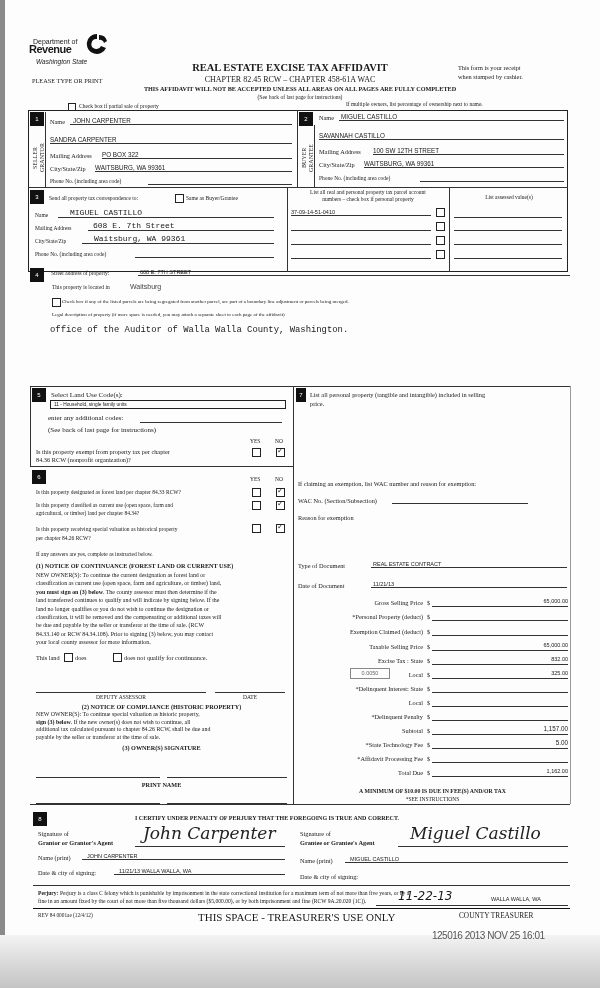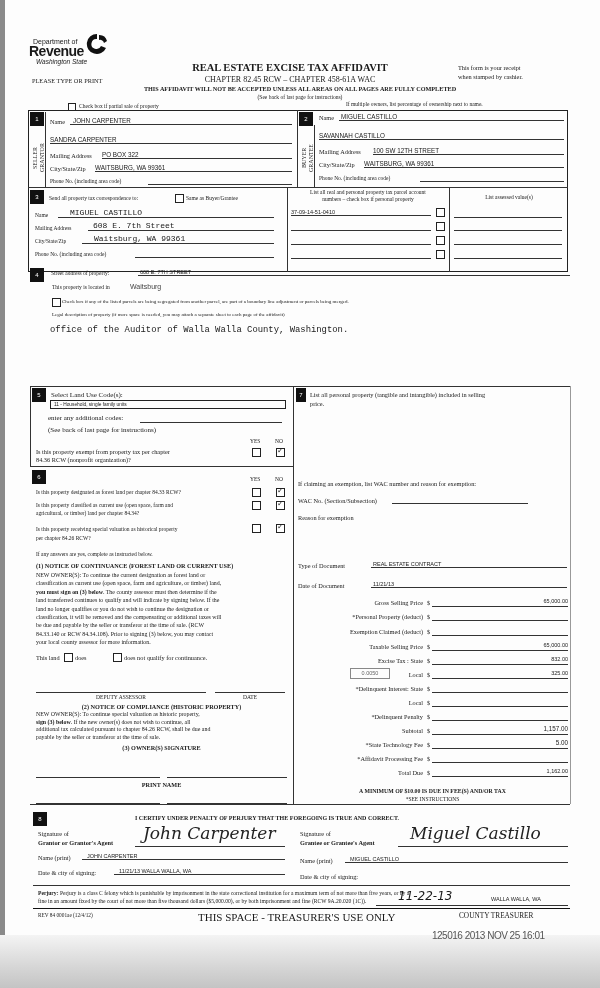--- a/index.html
+++ b/index.html
@@ -32,21 +32,21 @@
 </style>
 </head>
 <body>
 
 <div class="page">
   <div class="leftbar"></div>
   <div class="scanfade"></div>
 
   <div>
     <div class="a sans" style="left:33px;top:38px;font-size:7px;">Department of</div>
-    <div class="a sans b" style="left:29px;top:43px;font-size:14px;letter-spacing:-0.5px;">Revenue</div>
+    <div class="a sans b" style="left:29px;top:43px;font-size:11px;letter-spacing:-0.5px;">Revenue</div>
     <div class="a sans" style="left:36px;top:58px;font-size:6.5px;font-style:italic;">Washington State</div>
     <svg class="a" style="left:86px;top:32px;" width="22" height="24" viewBox="0 0 22 24">
       <path d="M11 2 A10 10 0 1 0 20 16 L15 14 A5 5 0 1 1 11 7 Z" fill="#111"></path>
       <path d="M13 8 A4 4 0 0 1 18 11 L21 9 A8 8 0 0 0 13 3 Z" fill="#111"></path>
     </svg>
   </div>
   <div class="a b ctr" style="left:160px;top:62px;width:260px;font-size:10.5px;">REAL ESTATE EXCISE TAX AFFIDAVIT</div>
   <div class="a ctr" style="left:160px;top:75px;width:260px;font-size:8px;">CHAPTER 82.45 RCW – CHAPTER 458-61A WAC</div>
   <div class="a t6" style="left:32px;top:77px;">PLEASE TYPE OR PRINT</div>
   <div class="a t6" style="left:458px;top:64px;">This form is your receipt</div>

